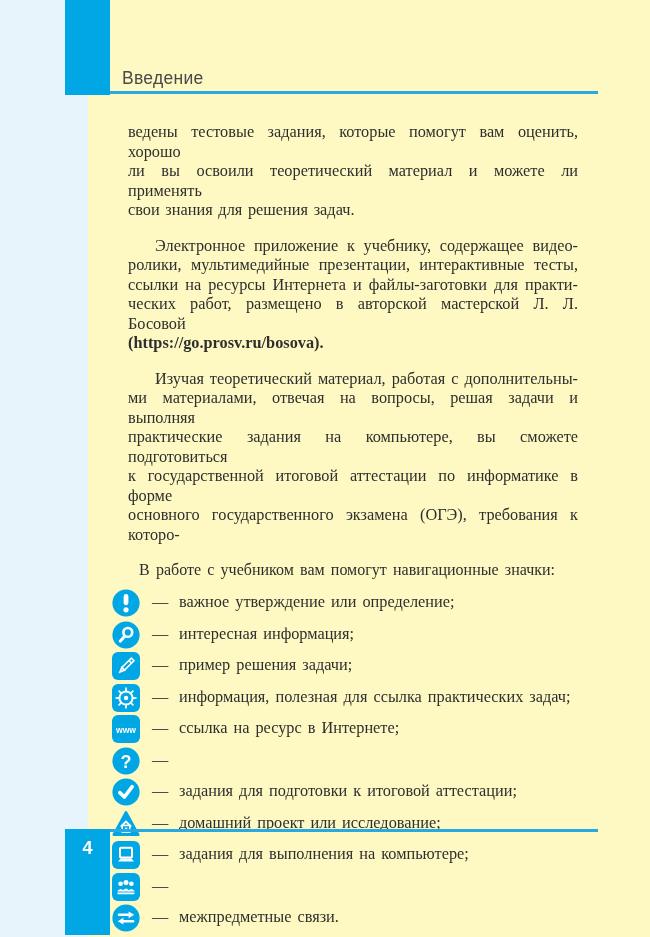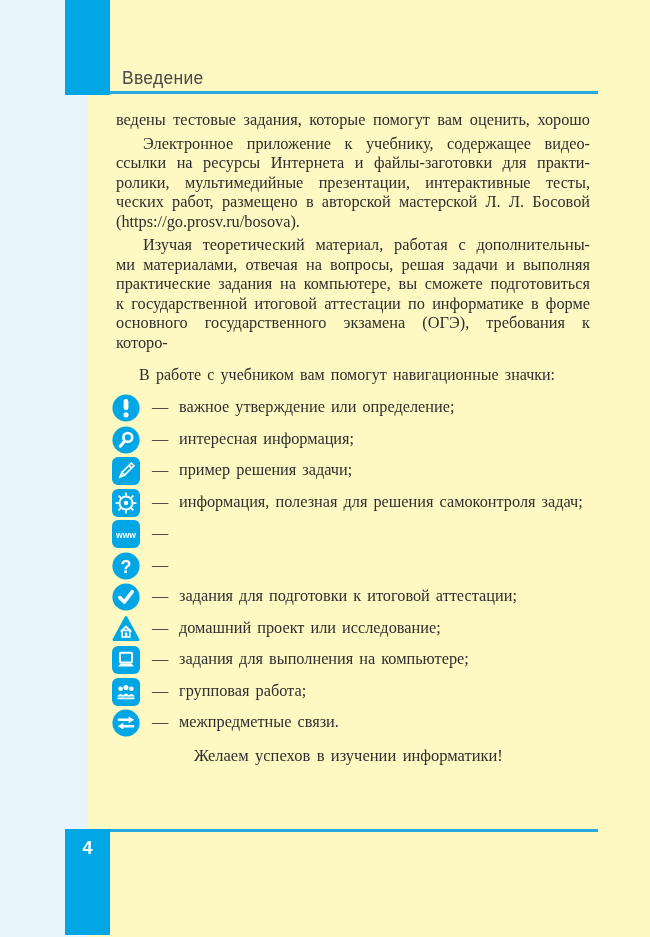--- a/index.html
+++ b/index.html
@@ -35,32 +35,32 @@
   }
   .rule {
     position: absolute; left: 110px; width: 488px; height: 2.5px;
     background: #29a9e2;
   }
   .rule.top { top: 91px; }
   .rule.bottom { top: 829px; }
   .content {
     position: absolute; left: 112px; top: 106px; width: 482px;
   }
-  .para { margin: 4px; }
+  .para { margin: 16px; }
   .line {
     font-size: 16.3px; line-height: 19.5px;
     word-spacing: 0.10em;
     white-space: nowrap;
   }
   .line.jl {
     white-space: normal;
     text-align: justify; text-align-last: justify;
   }
   .line.ind { text-indent: 27px; }
-  .line.bold { font-weight: normal; }
+  .line.bold { font-weight: bold; }
   .intro-line {
     font-size: 16px; line-height: 20px;
     text-indent: 27px; word-spacing: 0.14em;
     margin: 13px 0 9px 0;
   }
   .legend { margin: 0; }
   .legend-row {
     display: flex; align-items: flex-start;
     margin-bottom: 3.5px;
   }
@@ -90,26 +90,28 @@
   <div class="left-strip"></div>
 
   <div class="accent-box top"></div>
   <div class="header-title">Введение</div>
   <div class="rule top"></div>
 
   <div class="content">
 
     <div class="para">
       <div class="line jl">ведены тестовые задания, которые помогут вам оценить, хорошо</div>
+      <div class="line jl">ли вы освоили теоретический материал и можете ли применять</div>
+      <div class="line">свои знания для решения задач.</div>
     </div>
 
     <div class="para">
       <div class="line jl ind">Электронное приложение к учебнику, содержащее видео-</div>
+      <div class="line jl">ролики, мультимедийные презентации, интерактивные тесты,</div>
       <div class="line jl">ссылки на ресурсы Интернета и файлы-заготовки для практи-</div>
-      <div class="line jl">ролики, мультимедийные презентации, интерактивные тесты,</div>
       <div class="line jl">ческих работ, размещено в авторской мастерской Л. Л. Босовой</div>
       <div class="line bold">(https://go.prosv.ru/bosova).</div>
     </div>
 
     <div class="para">
       <div class="line jl ind">Изучая теоретический материал, работая с дополнительны-</div>
       <div class="line jl">ми материалами, отвечая на вопросы, решая задачи и выполняя</div>
       <div class="line jl">практические задания на компьютере, вы сможете подготовиться</div>
       <div class="line jl">к государственной итоговой аттестации по информатике в форме</div>
       <div class="line jl">основного государственного экзамена (ОГЭ), требования к которо-</div>
@@ -158,29 +160,30 @@
           <g stroke="#fff" stroke-width="1.7">
             <line x1="14" y1="3.5" x2="14" y2="24.5"></line>
             <line x1="3.5" y1="14" x2="24.5" y2="14"></line>
             <line x1="6.6" y1="6.6" x2="21.4" y2="21.4"></line>
             <line x1="21.4" y1="6.6" x2="6.6" y2="21.4"></line>
           </g>
           <circle cx="14" cy="14" r="6.6" fill="#00a7e4" stroke="#fff" stroke-width="2"></circle>
           <circle cx="14" cy="14" r="2.2" fill="#fff"></circle>
         </svg>
         <span class="dash">—</span>
-        <span class="label">информация, полезная для решения самоконтроля задач;</span>
+        <span class="label">информация, полезная для ссылка практических задач;</span>
       </div>
 
       <div class="legend-row">
         <svg class="ic" viewBox="0 0 28 28">
           <rect width="28" height="28" rx="6" fill="#00a7e4"></rect>
           <text x="14" y="17.5" text-anchor="middle" fill="#fff" font-family="Liberation Sans, sans-serif" font-size="8.6" font-weight="bold">www</text>
         </svg>
         <span class="dash">—</span>
+        <span class="label">ссылка на ресурс в Интернете;</span>
       </div>
 
       <div class="legend-row">
         <svg class="ic" viewBox="0 0 28 28">
           <circle cx="14" cy="14" r="13.6" fill="#00a7e4"></circle>
           <text x="14" y="20.5" text-anchor="middle" fill="#fff" font-family="Liberation Sans, sans-serif" font-size="18" font-weight="bold">?</text>
         </svg>
         <span class="dash">—</span>
       </div>
 
@@ -221,21 +224,20 @@
             <circle cx="8.6" cy="10.8" r="2.3"></circle>
             <circle cx="14" cy="9.4" r="2.5"></circle>
             <circle cx="19.4" cy="10.8" r="2.3"></circle>
             <path d="M5 18.6 q3.6 -5.4 7.2 0 Z"></path>
             <path d="M10.2 18.6 q3.8 -6.2 7.6 0 Z"></path>
             <path d="M15.8 18.6 q3.6 -5.4 7.2 0 Z"></path>
             <rect x="5.4" y="19.6" width="17.2" height="1.6" rx="0.8"></rect>
           </g>
         </svg>
         <span class="dash">—</span>
-        <span class="label">групповая работа;</span>
       </div>
 
       <div class="legend-row">
         <svg class="ic" viewBox="0 0 28 28">
           <circle cx="14" cy="14" r="13.6" fill="#00a7e4"></circle>
           <line x1="7" y1="10.8" x2="17.4" y2="10.8" stroke="#fff" stroke-width="2.6" stroke-linecap="round"></line>
           <path d="M16.6 7.4 L22.2 10.8 L16.6 14.2 Z" fill="#fff"></path>
           <line x1="21" y1="17.2" x2="10.6" y2="17.2" stroke="#fff" stroke-width="2.6" stroke-linecap="round"></line>
           <path d="M11.4 13.8 L5.8 17.2 L11.4 20.6 Z" fill="#fff"></path>
         </svg>

